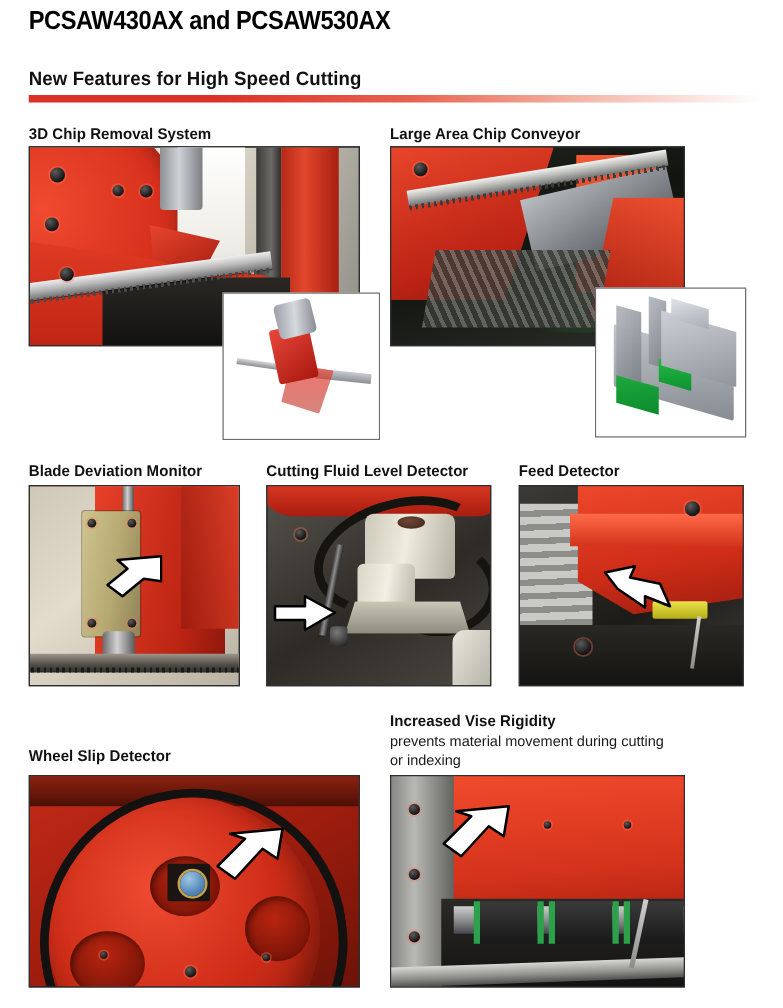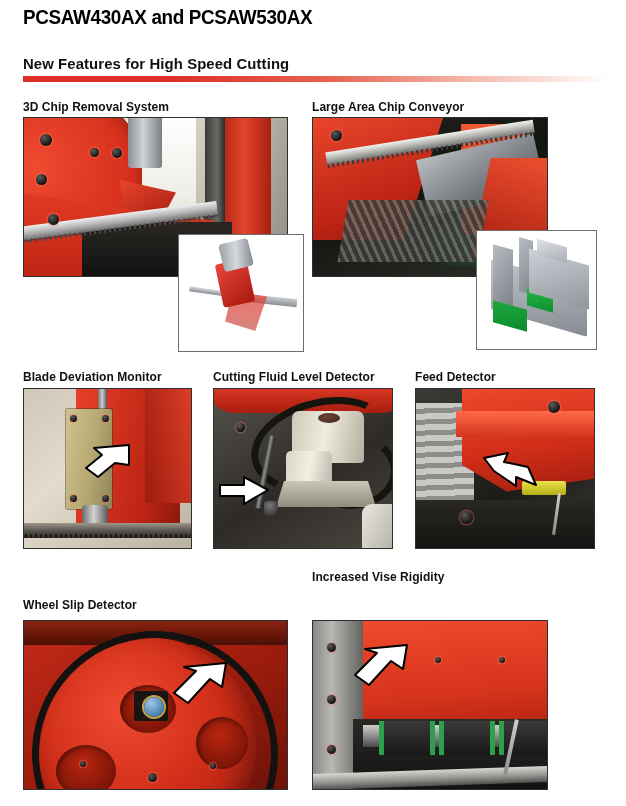--- a/index.html
+++ b/index.html
@@ -591,20 +591,22 @@
     </div>
     <div class="arrow" style="left:142px; top:40px;">
       <svg width="62" height="46" viewBox="0 0 62 46">
         <polygon points="60,2 56,26 44,18 22,42 8,32 30,10 18,6" fill="#ffffff" stroke="#000000" stroke-width="2" stroke-linejoin="round"></polygon>
       </svg>
     </div>
   </div>
 
   <div class="caption" style="left:312px; top:570px;">Increased Vise Rigidity</div>
 
+  <div class="subcaption" style="left:312px; top:586px; width:280px;">prevents material movement during cutting
+or indexing</div>
 
   <div class="photo" style="left:312px; top:620px; width:236px; height:170px;">
     <div class="scene p7-bg">
       <div class="p7-grey"></div>
       <div class="p7-red"></div>
       <div class="p7-darkbase"></div>
       <div class="p7-rail"></div>
       <div class="p7-block" style="left:66px;"></div>
       <div class="p7-block" style="left:126px;"></div>
       <div class="p7-block" style="left:186px;"></div>

